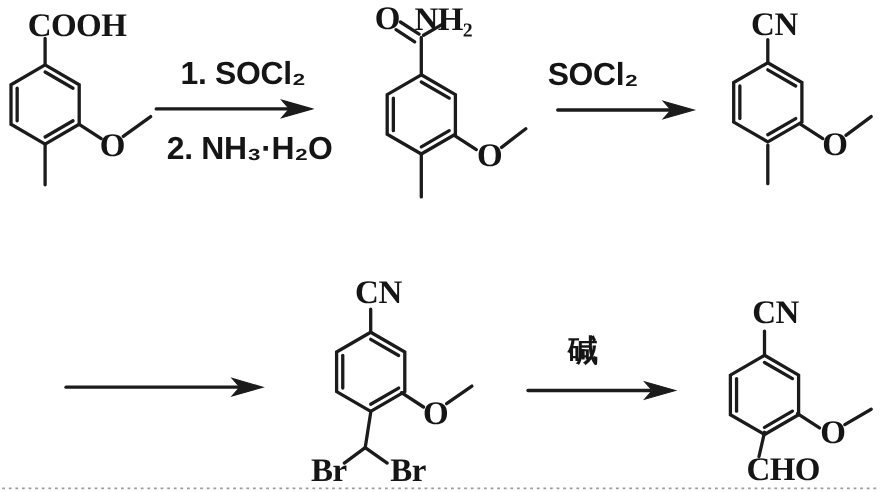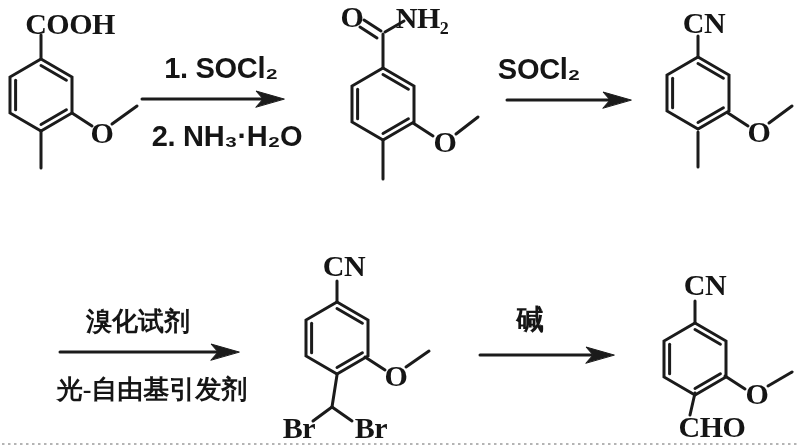--- a/index.html
+++ b/index.html
@@ -103,30 +103,28 @@
     <line x1="2" y1="444" x2="798" y2="444" stroke="#9c9c9c" stroke-width="1.6" stroke-dasharray="2.5 3.5"></line>
   </svg>
 
   <div class="lbl formula" style="left:70px;top:24px;">COOH</div>
   <div class="lbl formula" style="left:102px;top:133px;">O</div>
 
   <div class="lbl reagent" style="left:221px;top:68px;">1. SOCl₂</div>
   <div class="lbl reagent" style="left:227px;top:136px;">2. NH₃·H₂O</div>
 
   <div class="lbl formula" style="left:352px;top:17px;">O</div>
-  <div class="lbl formula" style="left:422px;top:18px;">NH₂</div>
+  <div class="lbl formula" style="left:403px;top:18px;">NH₂</div>
   <div class="lbl formula" style="left:445px;top:142px;">O</div>
 
   <div class="lbl reagent" style="left:539px;top:69px;">SOCl₂</div>
 
   <div class="lbl formula" style="left:704px;top:23px;">CN</div>
   <div class="lbl formula" style="left:759px;top:132px;">O</div>
 
-  <div class="lbl cjk" style="left:138px;top:322px;">溴化试剂</div>
-  <div class="lbl cjk" style="left:152px;top:390px;">光-自由基引发剂</div>
 
   <div class="lbl formula" style="left:344px;top:266px;">CN</div>
   <div class="lbl formula" style="left:396px;top:376px;">O</div>
   <div class="lbl formula" style="left:299px;top:428px;">Br</div>
   <div class="lbl formula" style="left:371px;top:428px;">Br</div>
 
   <div class="lbl cjk cjk-big" style="left:530px;top:320px;">碱</div>
 
   <div class="lbl formula" style="left:705px;top:285px;">CN</div>
   <div class="lbl formula" style="left:757px;top:394px;">O</div>

